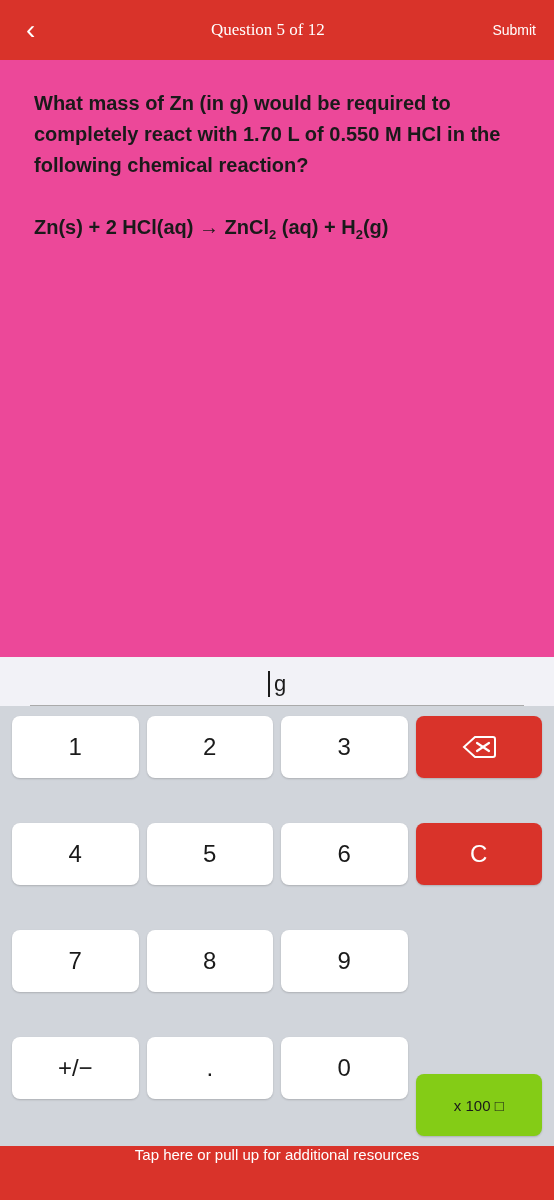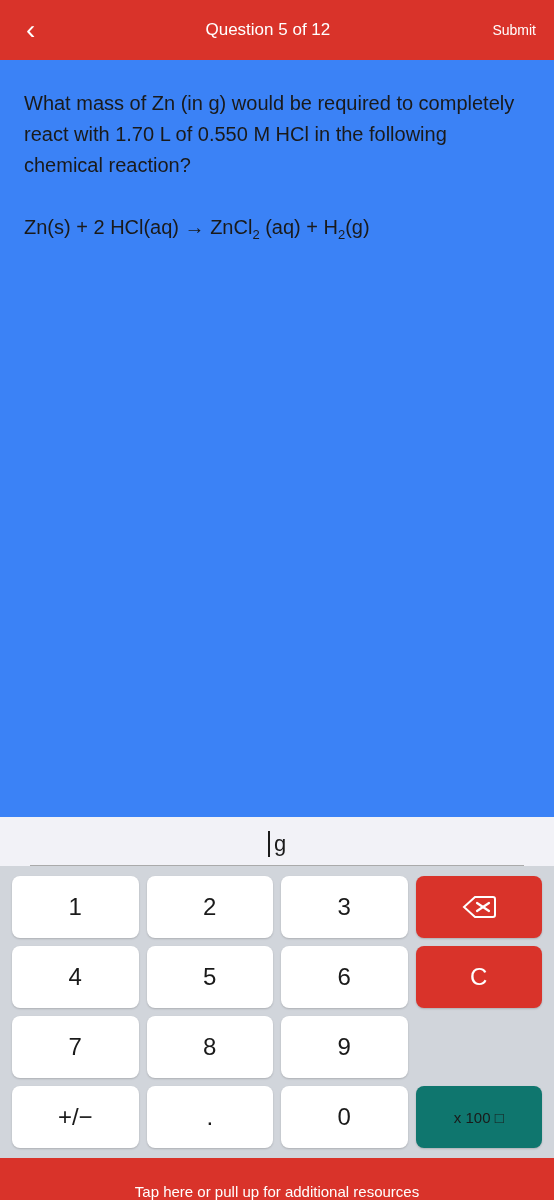--- a/index.html
+++ b/index.html
@@ -27,33 +27,35 @@
       font-size: 28px;
       font-weight: 300;
       line-height: 1;
       cursor: pointer;
       padding: 4px 8px;
     }
     .header-title {
       color: white;
       font-size: 17px;
       font-weight: 500;
+      font-family: Liberation Serif, serif;
     }
     .header-submit {
       color: white;
       font-size: 14px;
       font-weight: 500;
       cursor: pointer;
     }
 
     
     .question-area {
-      background: #3b82f6;
+      background: #ec4899;
       flex: 1;
-      padding: 28px 28px 20px 24px;
+      padding: 28px 28px 20px 34px;
+      font-weight: bold;
     }
     .question-text {
       font-size: 20px;
       line-height: 1.55;
       color: #1a1a1a;
     }
     .question-text sub {
       font-size: 13px;
     }
 
@@ -119,31 +121,32 @@
       background: transparent;
       box-shadow: none;
       cursor: default;
     }
 
     .key-btn.red {
       background: #d9332a;
       color: white;
     }
     .key-btn.x100 {
-      background: #0f766e;
+      background: #84cc16;
       font-size: 17px;
       color: #1a1a1a;
+      margin-top: 37px;
     }
 
     
     .bottom-banner {
       background: #d9332a;
-      height: 42px;
-      display: flex;
-      align-items: flex-end;
+      height: 54px;
+      display: flex;
+      align-items: flex-start;
       justify-content: center;
       cursor: pointer;
       flex-shrink: 0;
     }
     .bottom-banner-text {
       color: white;
       font-size: 15px;
       font-weight: 400;
     }
   </style>

